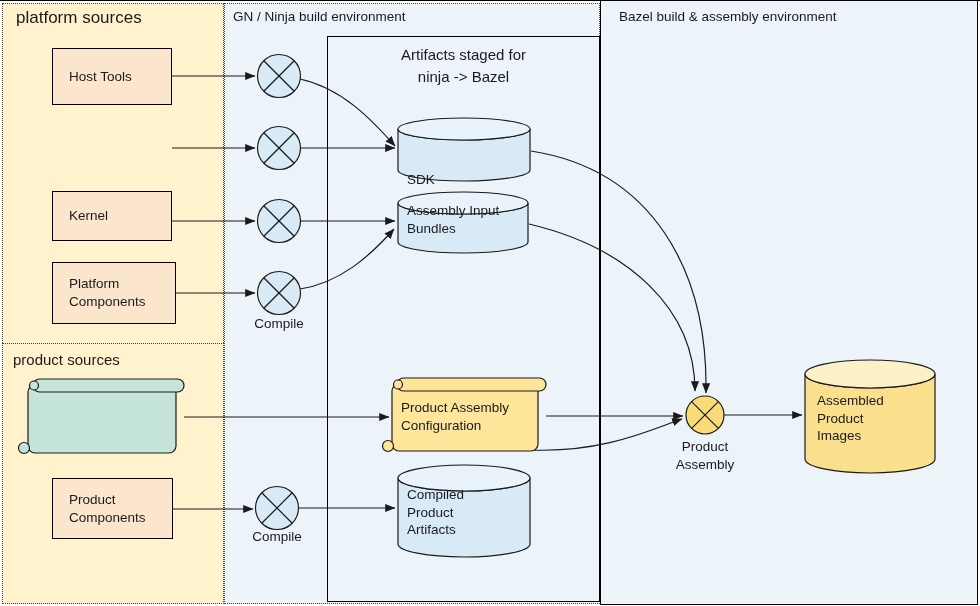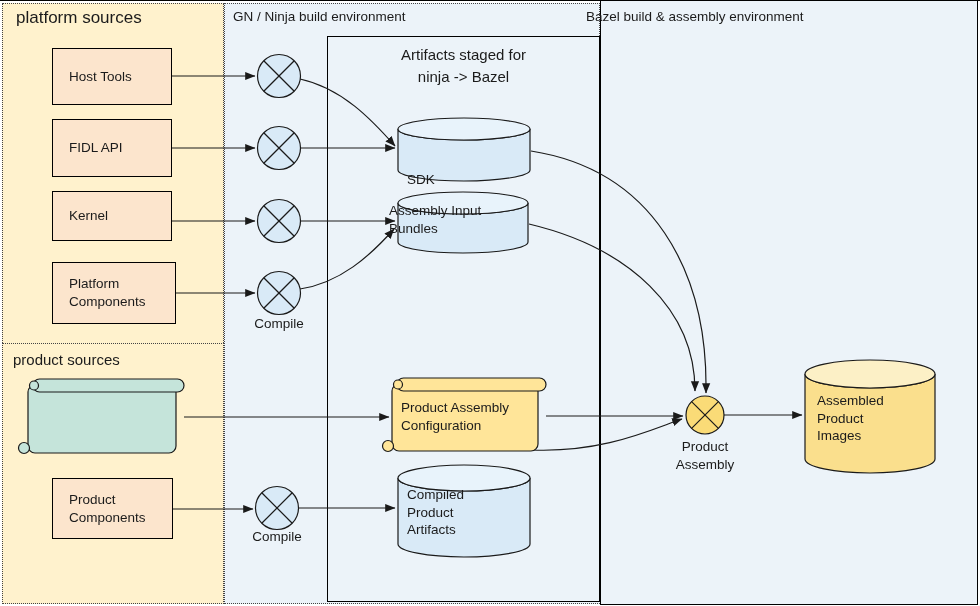--- a/index.html
+++ b/index.html
@@ -13,42 +13,42 @@
   #gn-panel{left:224px;top:3px;width:376px;height:601px;background:#ECF3F9;border:1px dotted #444;}
   #bazel-panel{left:600px;top:0px;width:378px;height:605px;background:#ECF3F9;border:1px solid #000;}
   #staging-box{left:327px;top:36px;width:273px;height:566px;border:1px solid #000;background:transparent;}
   #top-frame-line{position:absolute;left:0;top:0;width:980px;height:1px;background:#000;}
   svg.layer{position:absolute;left:0;top:0;z-index:5;}
   .lbl{position:absolute;z-index:6;white-space:pre-line;font-size:13.5px;line-height:1.3;}
   .title{position:absolute;z-index:6;}
   #platform-title{left:16px;top:8px;font-size:17px;text-align:center;}
   #product-title{left:13px;top:351px;font-size:15px;}
   #gn-title{left:233px;top:9px;font-size:13.5px;}
-  #bazel-title{left:586px;top:9px;font-size:13.5px;text-align:center;}
+  #bazel-title{left:619px;top:9px;font-size:13.5px;text-align:center;}
   #staging-title{left:340px;top:44px;width:247px;text-align:center;font-size:15px;line-height:1.45;white-space:pre-line;z-index:6;position:absolute;}
   .srcbox{position:absolute;z-index:6;box-sizing:border-box;background:#FCE5CD;border:1px solid #000;
           display:flex;align-items:center;padding-left:16px;font-size:13.5px;line-height:1.3;white-space:pre-line;}
   #box-host-tools{left:52px;top:48px;width:120px;height:57px;}
   #box-fidl-api{left:52px;top:119px;width:120px;height:58px;}
   #box-kernel{left:52px;top:191px;width:120px;height:50px;}
   #box-platform-components{left:52px;top:262px;width:124px;height:62px;}
   #box-product-components{left:52px;top:478px;width:121px;height:61px;}
   .shape{stroke:#1a1a1a;stroke-width:1.2;}
   .cyl-blue{fill:#D9EAF7;}
   .cyl-blue-top{fill:#E8F3FB;}
   .cyl-yellow{fill:#FADF8D;}
   .cyl-yellow-top{fill:#FCF0C6;}
   .node-blue{fill:#D9EAF7;}
   .node-gold{fill:#FADB77;}
   .scroll-teal{fill:#C5E4DA;}
   .scroll-yellow{fill:#FFE599;}
   .connector{fill:none;stroke:#1a1a1a;stroke-width:1.2;}
   .xline{stroke:#1a1a1a;stroke-width:1.2;}
   #lbl-sdk{left:407px;top:147px;width:110px;margin-top:24px;}
-  #lbl-aib{left:389px;top:202px;width:120px;}
+  #lbl-aib{left:407px;top:202px;width:120px;}
   #lbl-cpa{left:407px;top:486px;width:120px;}
   #lbl-api{left:817px;top:392px;width:120px;}
   #lbl-pd{left:36px;top:391px;width:145px;}
   #lbl-pac{left:401px;top:399px;width:145px;}
   #lbl-compile-platform{left:234px;top:315px;width:90px;text-align:center;}
   #lbl-compile-product{left:232px;top:528px;width:90px;text-align:center;}
   #lbl-product-assembly{left:650px;top:438px;width:110px;text-align:center;}
 </style>
 </head>
 <body>
@@ -156,21 +156,20 @@
   </svg>
 
   <div class="title" id="platform-title">platform sources</div>
   <div class="title" id="product-title">product sources</div>
   <div class="title" id="gn-title">GN / Ninja build environment</div>
   <div class="title" id="bazel-title">Bazel build &amp; assembly environment</div>
   <div id="staging-title">Artifacts staged for
 ninja -&gt; Bazel</div>
 
   <div class="srcbox" id="box-host-tools">Host Tools</div>
-  <div class="srcbox" id="box-fidl-api">FIDL API</div>
   <div class="srcbox" id="box-kernel">Kernel</div>
   <div class="srcbox" id="box-platform-components">Platform
 Components</div>
   <div class="srcbox" id="box-product-components">Product
 Components</div>
 
   <div class="lbl" id="lbl-sdk">SDK</div>
   <div class="lbl" id="lbl-aib">Assembly Input
 Bundles</div>
   <div class="lbl" id="lbl-pac">Product Assembly

